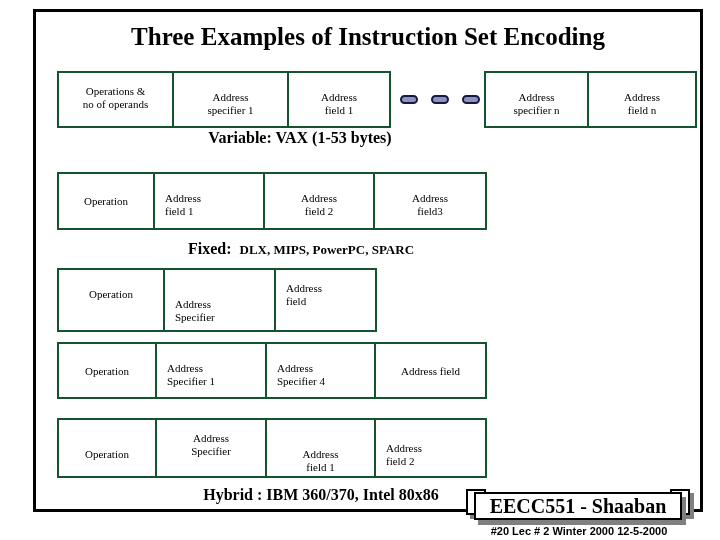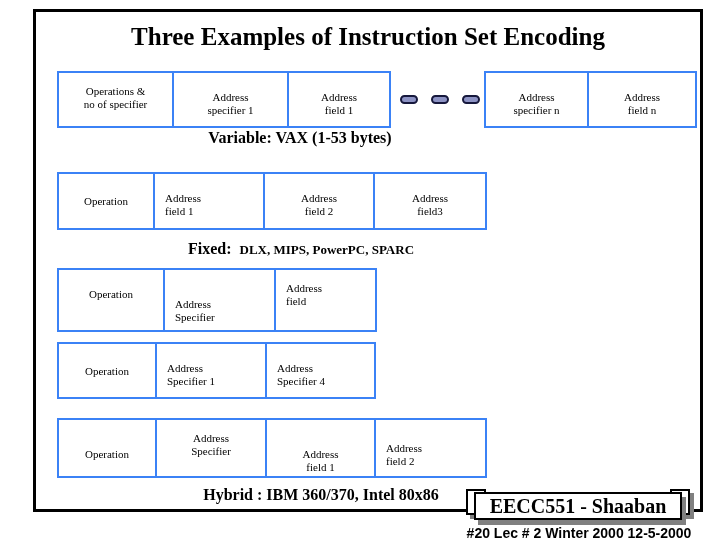--- a/index.html
+++ b/index.html
@@ -42,21 +42,21 @@
   }
 
   
   .enc-row {
     position: absolute;
     display: flex;
     box-sizing: border-box;
   }
   .enc-box {
     box-sizing: border-box;
-    border: 2px solid #3b82f6;
+    border: 2px solid #14532d;
     margin-right: -2px;
     display: flex;
     position: relative;
     font-size: 11px;
     line-height: 13px;
     background: #ffffff;
   }
   .enc-box .boxtext {
     position: absolute;
     left: 0;
@@ -204,36 +204,36 @@
     font-size: 20px;
     font-weight: bold;
     white-space: nowrap;
   }
   #footer-meta {
     position: absolute;
     left: 0;
     top: 38px;
     width: 226px;
     text-align: center;
-    font-size: 14px;
+    font-size: 11px;
     font-weight: bold;
     font-family: "Liberation Sans", sans-serif;
     white-space: nowrap;
   }
 </style>
 </head>
 <body>
 
 <div id="slide-frame"></div>
 
 <div id="page-title">Three Examples of Instruction Set Encoding</div>
 
 <div class="enc-row" id="row1">
   <div class="enc-box ha-center vt-top" style="width:117px;">
-    <span class="boxtext"><span>Operations &amp;</span><br><span>no of specifier</span></span>
+    <span class="boxtext"><span>Operations &amp;</span><br><span>no of operands</span></span>
   </div>
   <div class="enc-box ha-center vt-mid" style="width:117px;">
     <span class="boxtext"><span>Address</span><br><span>specifier 1</span></span>
   </div>
   <div class="enc-box ha-center vt-mid" style="width:104px;">
     <span class="boxtext"><span>Address</span><br><span>field 1</span></span>
   </div>
 </div>
 
 <div id="ellipsis-group">
@@ -284,20 +284,23 @@
 
 <div class="enc-row" id="row4">
   <div class="enc-box ha-center vt-ctr" style="width:100px;">
     <span class="boxtext"><span>Operation</span></span>
   </div>
   <div class="enc-box ha-left vt-mid" style="width:112px;">
     <span class="boxtext"><span>Address</span><br><span>Specifier 1</span></span>
   </div>
   <div class="enc-box ha-left vt-mid" style="width:111px;">
     <span class="boxtext"><span>Address</span><br><span>Specifier 4</span></span>
+  </div>
+  <div class="enc-box ha-center vt-ctr" style="width:113px;">
+    <span class="boxtext"><span>Address field</span></span>
   </div>
 </div>
 
 <div class="enc-row" id="row5">
   <div class="enc-box ha-center vt-low" style="width:100px;">
     <span class="boxtext"><span>Operation</span></span>
   </div>
   <div class="enc-box ha-center vt-top" style="width:112px;">
     <span class="boxtext"><span>Address</span><br><span>Specifier</span></span>
   </div>

